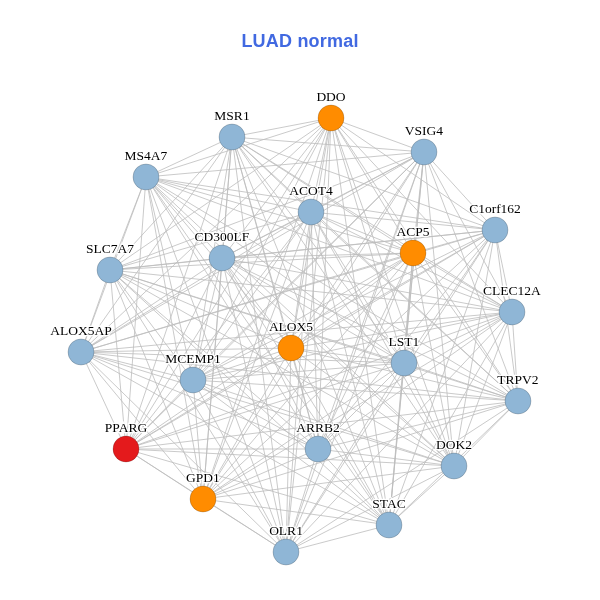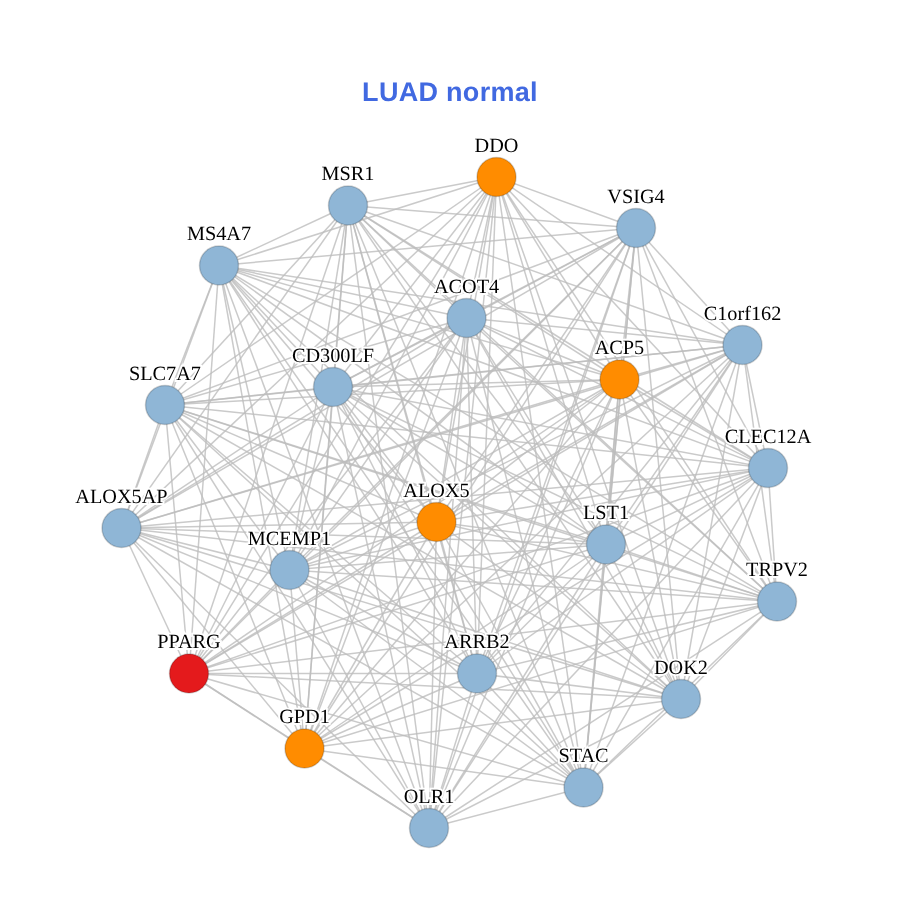--- a/index.html
+++ b/index.html
@@ -37,21 +37,21 @@
     text-anchor: middle;
     stroke: #ffffff;
     stroke-width: 2.5px;
     paint-order: stroke;
   }
 </style>
 </head>
 <body>
 
 <div id="stage">
-  <div id="chart-title" style="color: rgb(65, 105, 225); margin-top: 20px;">LUAD normal</div>
+  <div id="chart-title" style="color: rgb(65, 105, 225);">LUAD normal</div>
   <svg id="net" width="600" height="600">
     <g id="edges">
         <line x1="331" y1="118" x2="232" y2="137" stroke="#bdbdbd" stroke-width="1" stroke-opacity="0.8"></line>
         <line x1="331" y1="118" x2="424" y2="152" stroke="#bdbdbd" stroke-width="1" stroke-opacity="0.8"></line>
         <line x1="331" y1="118" x2="146" y2="177" stroke="#bdbdbd" stroke-width="1" stroke-opacity="0.8"></line>
         <line x1="331" y1="118" x2="311" y2="212" stroke="#bdbdbd" stroke-width="1" stroke-opacity="0.8"></line>
         <line x1="331" y1="118" x2="495" y2="230" stroke="#bdbdbd" stroke-width="1" stroke-opacity="0.8"></line>
         <line x1="331" y1="118" x2="413" y2="253" stroke="#bdbdbd" stroke-width="1" stroke-opacity="0.8"></line>
         <line x1="331" y1="118" x2="222" y2="258" stroke="#bdbdbd" stroke-width="1" stroke-opacity="0.8"></line>
         <line x1="331" y1="118" x2="110" y2="270" stroke="#bdbdbd" stroke-width="1" stroke-opacity="0.8"></line>

